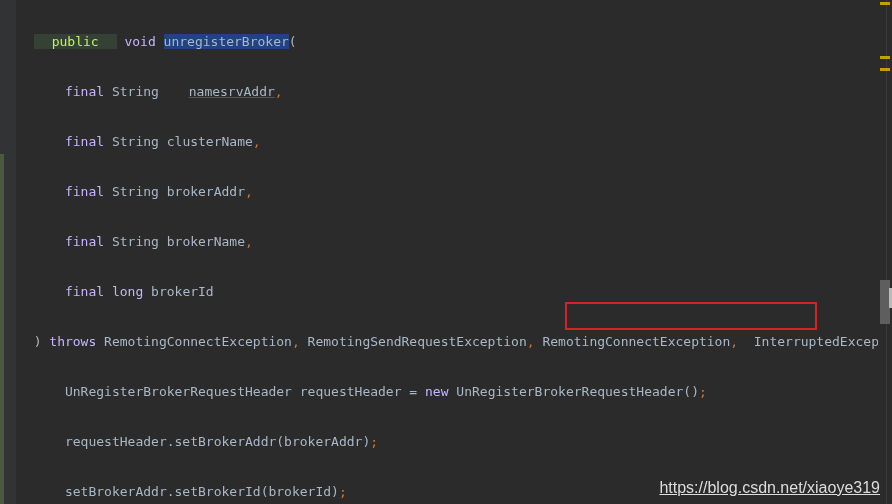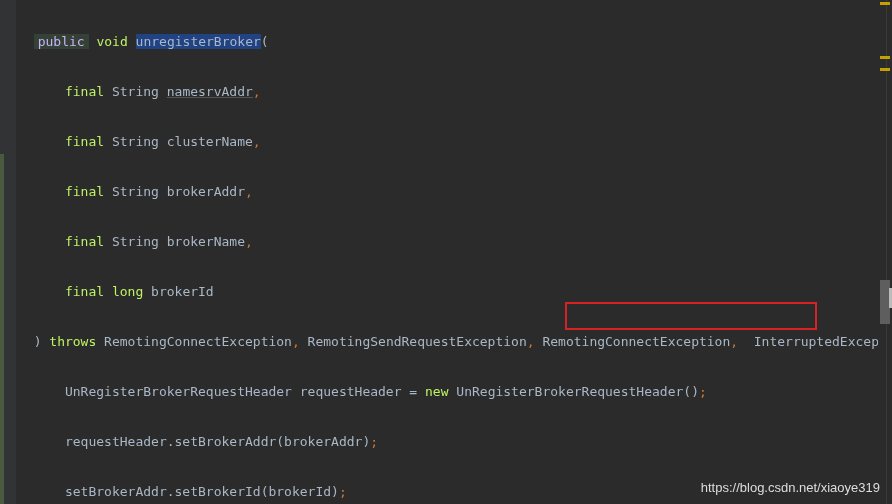--- a/index.html
+++ b/index.html
@@ -20,35 +20,36 @@
   position:absolute; right:0; top:0; width:14px; height:100%;
   background:#2b2b2b;
 }
 .min-mark { position:absolute; right:2px; width:10px; height:3px; }
 .min-warn { background:#c4a000; }
 .min-block { background:#5e5e5e; }
 .code {
   position:absolute; left:18px; top:4px; right:14px;
   white-space:pre;
 }
-.kw-public { background:#344134; color:#c4b5fd; padding:0 4px;}
-.kw { color:#bef264;margin-top:46px; }
+.kw-public { background:#344134; color:#bef264; padding:0 18px;}
+.kw { color:#c4b5fd;margin-top:46px; }
 .comma { color:#cc7832; }
 .semi { color:#cc7832; }
-.underline { text-decoration:underline; text-decoration-color:#555;}
+.underline { text-decoration:underline; text-decoration-color:#555;margin-left:22px;}
 .cursor-word { background:#214283; }
 .highlight-box {
   position:absolute;
   border:2px solid #d62222;
   pointer-events:none;
 }
 .watermark {
   position:absolute; right:12px; bottom:4px;
-  color:#ddd; font-size:13px;
+  color:#ddd; font-size:16px;
   font-family:Arial,sans-serif;
+  text-decoration:underline;
 }
 .line-change {
   position:absolute; left:0; width:4px; background:#4a5a3e;
 }
 .white-bar { position:absolute; right:0; width:3px; background:#bbb;}
 .right-border { position:absolute; right:5px; top:0; bottom:0; width:1px; background:#3a3a3a;}
 </style>
 </head>
 <body>
 

